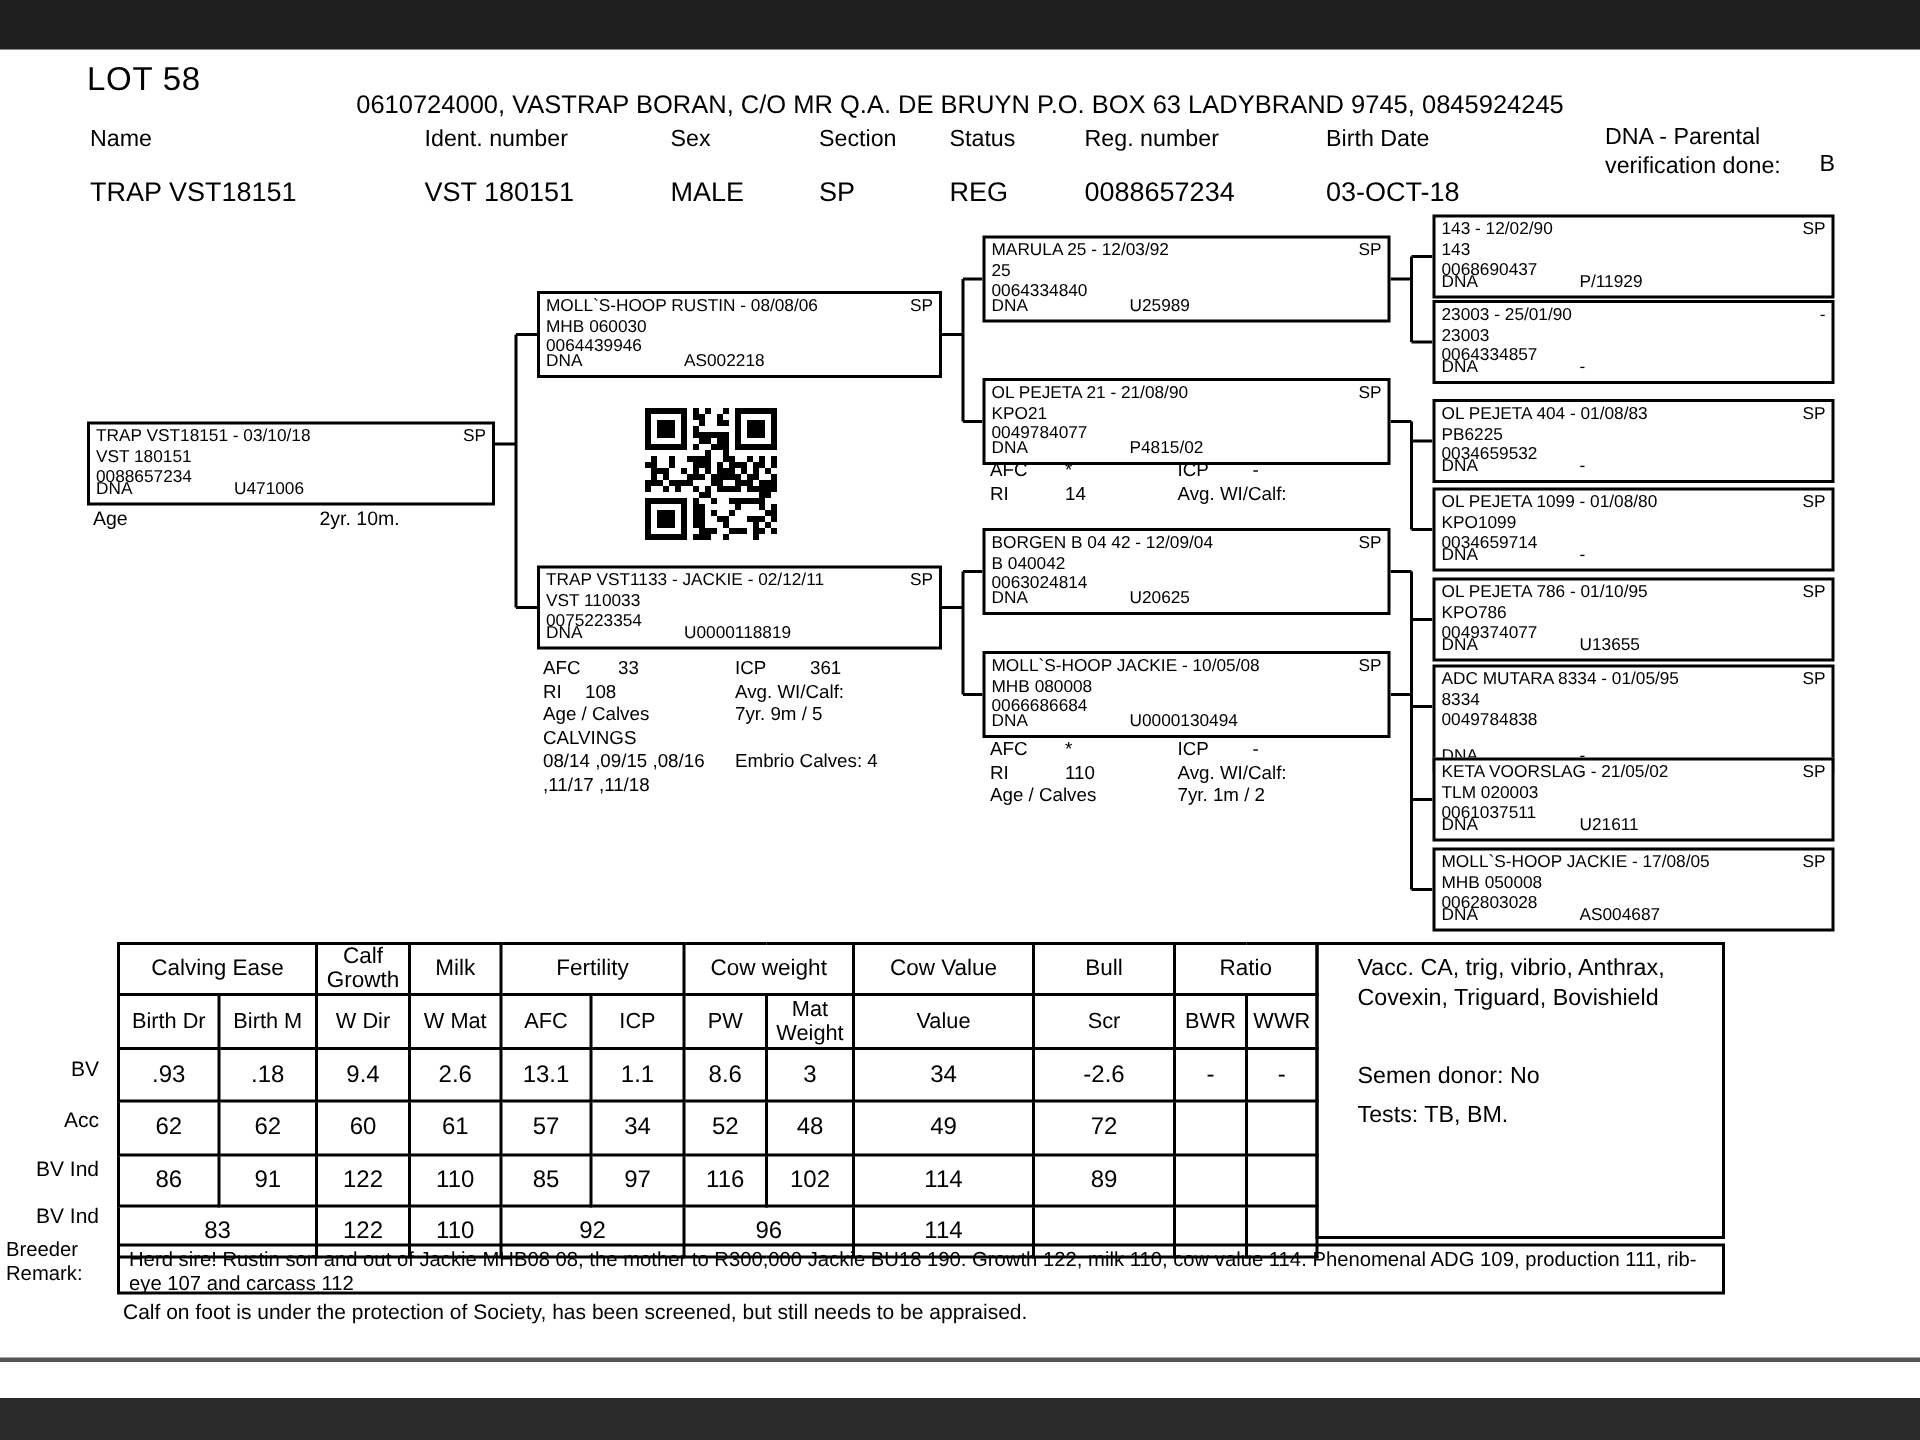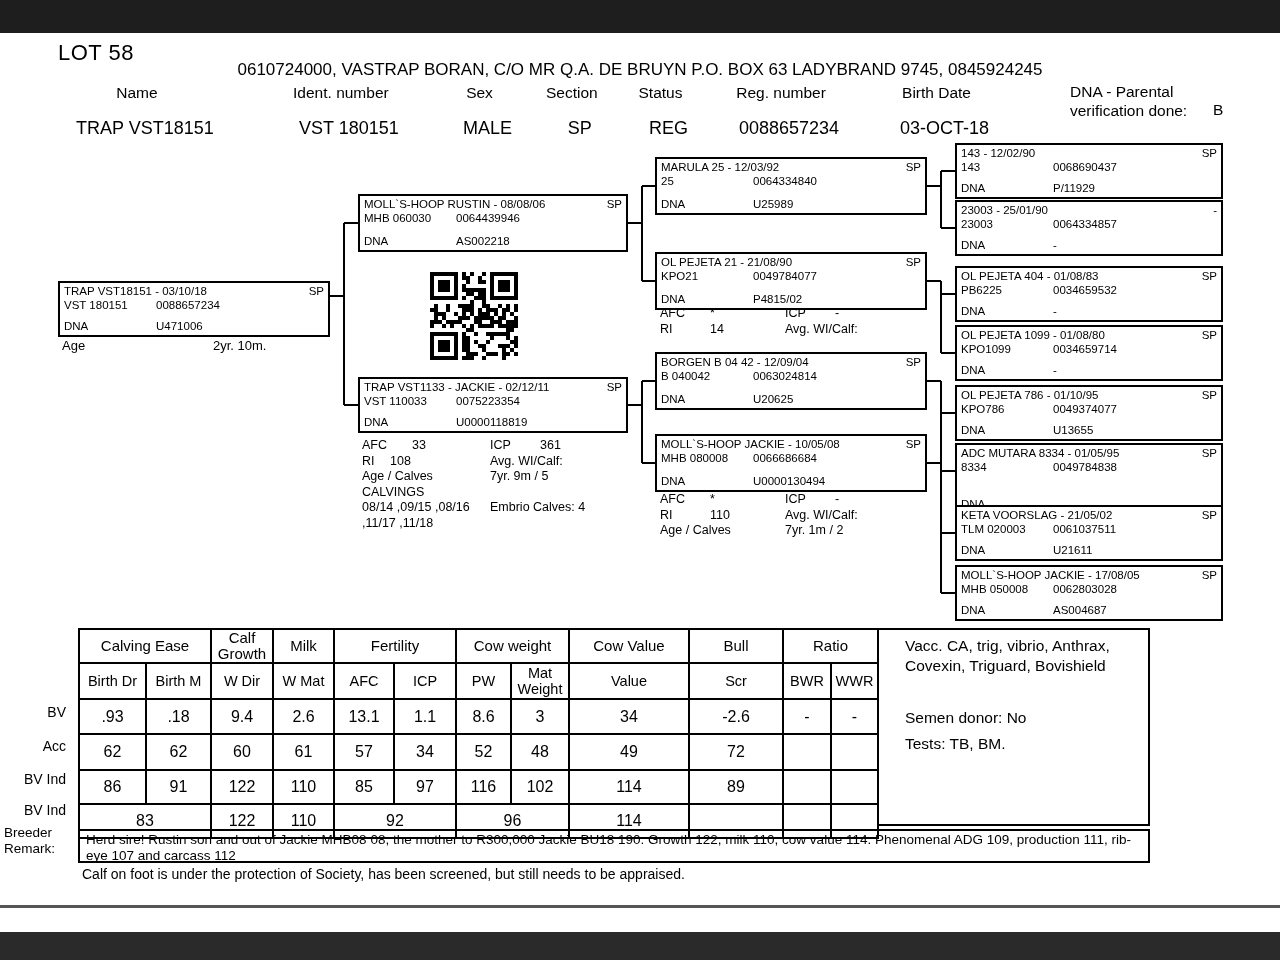--- a/index.html
+++ b/index.html
@@ -9,30 +9,30 @@
     font-family:"Liberation Sans", sans-serif;
   }
   .abs { position:absolute; }
   .topbar { left:0; top:0; width:1280px; height:33px; background:#1e1e1e; }
   .divider { left:0; top:905px; width:1280px; height:3px; background:#555; }
   .bottombar { left:0; top:932px; width:1280px; height:28px; background:#2a2a2a; }
 
   .lot { left:58px; top:40px; font-size:22px; letter-spacing:0.5px; }
   .contact { left:0; top:60px; width:1280px; text-align:center; font-size:17px; }
 
-  .hfield { position:absolute; top:84px;text-align:center; }
+  .hfield { position:absolute; top:84px; }
   .hfield .lbl { display:block; font-size:15.5px; }
-  .hfield .val { display:block; margin-top:16px; font-size:18px;margin-left:16px; }
+  .hfield .val { display:block; margin-top:16px; font-size:18px; }
   .dnafield { left:1070px; top:82px; width:150px; font-size:15.5px; line-height:19px; }
   .dnaval { left:1213px; top:101px; font-size:15.5px; }
 
   .pbox { position:absolute; border:2px solid #000; box-sizing:border-box;
           background:#fff; font-size:11.5px; line-height:13px; padding:2px 4px; }
   .pb-r1 { display:flex; justify-content:space-between; }
-  .pb-r2 { display:flex; margin-top:1px; }
+  .pb-r2 { display:flex; margin-top:1px;flex-direction:column; }
   .pb-r2 .c1, .pb-r3 .c1 { width:92px; flex:none; }
   .pb-r3 { position:absolute; left:4px; right:4px; bottom:2px; display:flex; }
 
   .agerow { left:62px; top:338px; font-size:13px; display:flex;gap:33px; }
   .agerow .c1 { width:118px; flex:none; }
 
   .stats { position:absolute; font-size:12.5px; line-height:15.5px; display:flex; }
   .stats .col1 { width:128px; flex:none; }
   .sline { display:flex; min-height:15.5px; }
   .sline .sl { width:50px; flex:none; }

